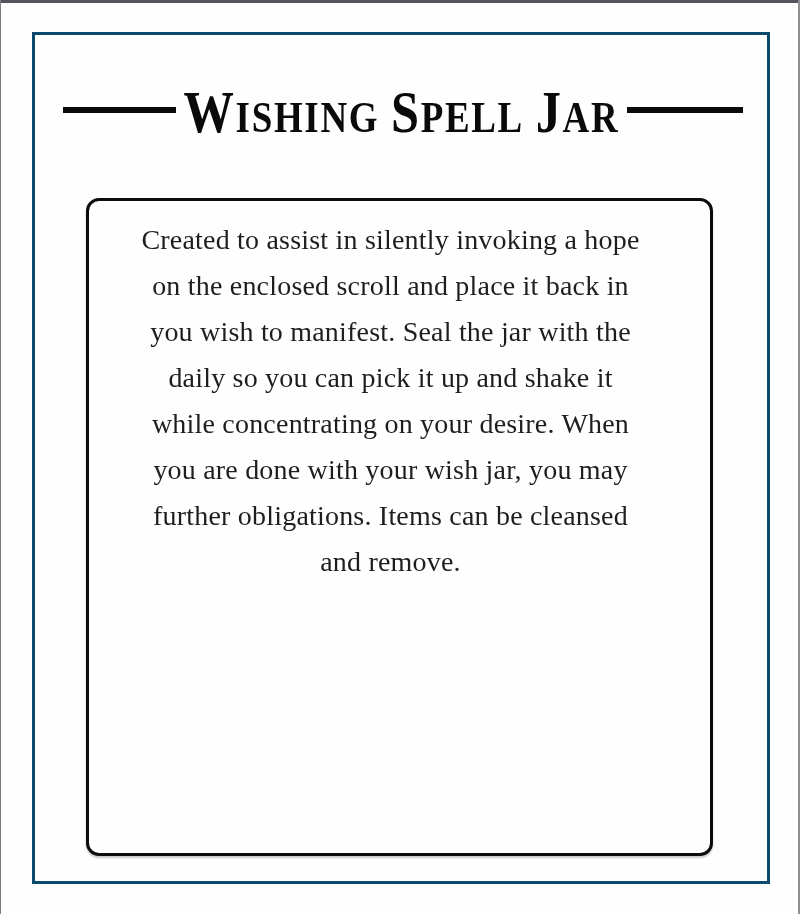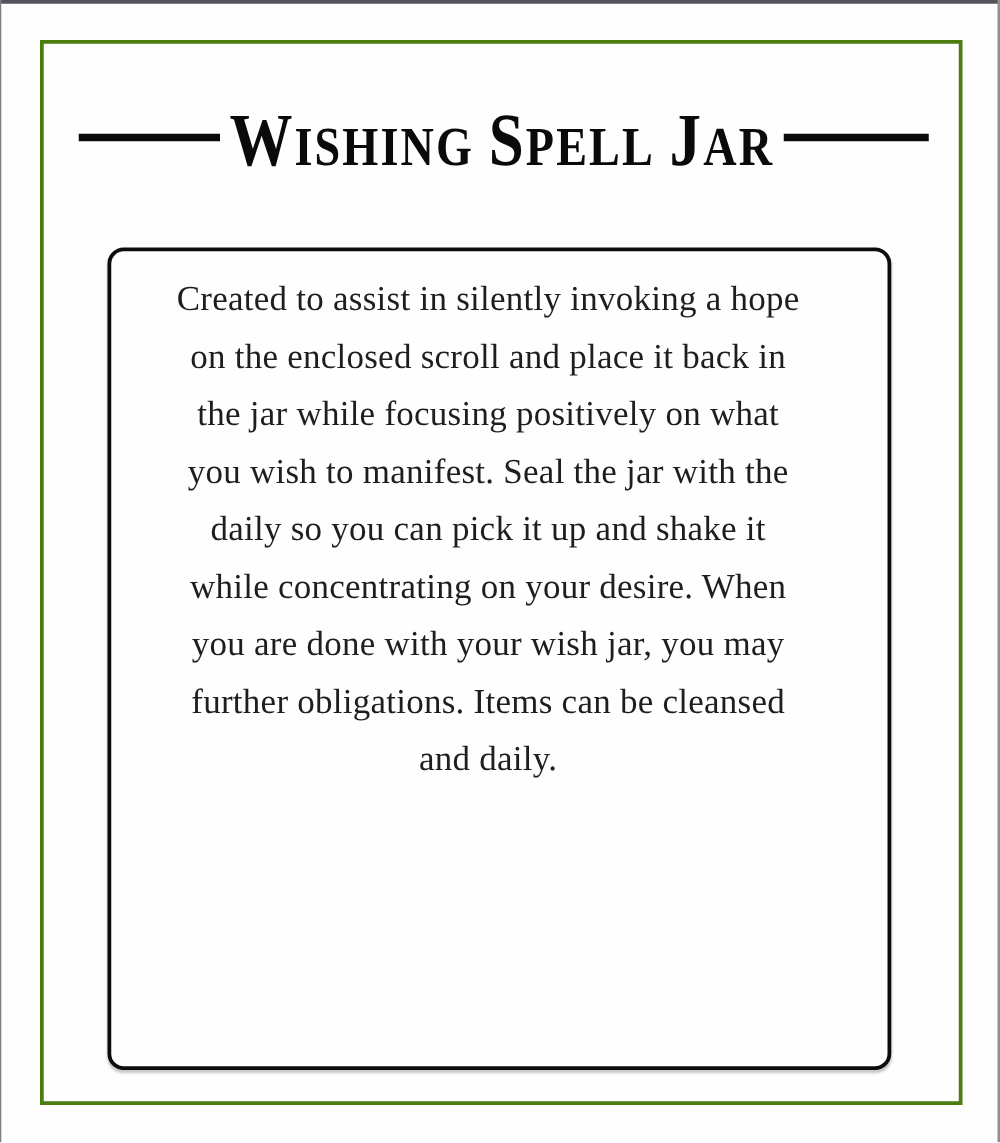--- a/index.html
+++ b/index.html
@@ -14,21 +14,21 @@
   
   .edge-top    { position: absolute; top: 0; left: 0; right: 0; height: 3px; background: #57535c; }
   .edge-left   { position: absolute; top: 0; left: 0; bottom: 0; width: 1px; background: #7e7e7e; }
   .edge-right  { position: absolute; top: 0; right: 0; bottom: 0; width: 2px; background: #8f8f8f; }
 
   
   .frame {
     position: absolute;
     left: 32px; top: 32px;
     width: 738px; height: 852px;
-    border: 3px solid #4d7c0f;
+    border: 3px solid #0c4a6e;
     box-sizing: border-box;
     background: #fefefe;
   }
   .frame-inner { position: absolute; inset: 0; }
 
   
   .title-line {
     position: absolute;
     left: 0; right: 0;
     top: 47px;
@@ -99,25 +99,24 @@
       <div class="dash dash-right"></div>
 
       <div class="title-line">
         <span class="title-scale"><span class="title-word"><span class="lead-cap">W</span><span class="small-caps">ISHING</span></span><span class="title-word"><span class="lead-cap">S</span><span class="small-caps">PELL</span></span><span class="title-word"><span class="lead-cap">J</span><span class="small-caps">AR</span></span></span>
       </div>
 
       <div class="desc-box">
         <div class="desc-text">
           <div class="body-line">Created to assist in silently invoking a hope</div>
           <div class="body-line">on the enclosed scroll and place it back in</div>
-          <div class="body-line">the jar while focusing positively on what</div>
           <div class="body-line">you wish to manifest. Seal the jar with the</div>
           <div class="body-line">daily so you can pick it up and shake it</div>
           <div class="body-line">while concentrating on your desire. When</div>
           <div class="body-line">you are done with your wish jar, you may</div>
           <div class="body-line">further obligations. Items can be cleansed</div>
-          <div class="body-line">and daily.</div>
+          <div class="body-line">and remove.</div>
         </div>
       </div>
 
     </div>
   </div>
 </div>
 
 </body></html>

